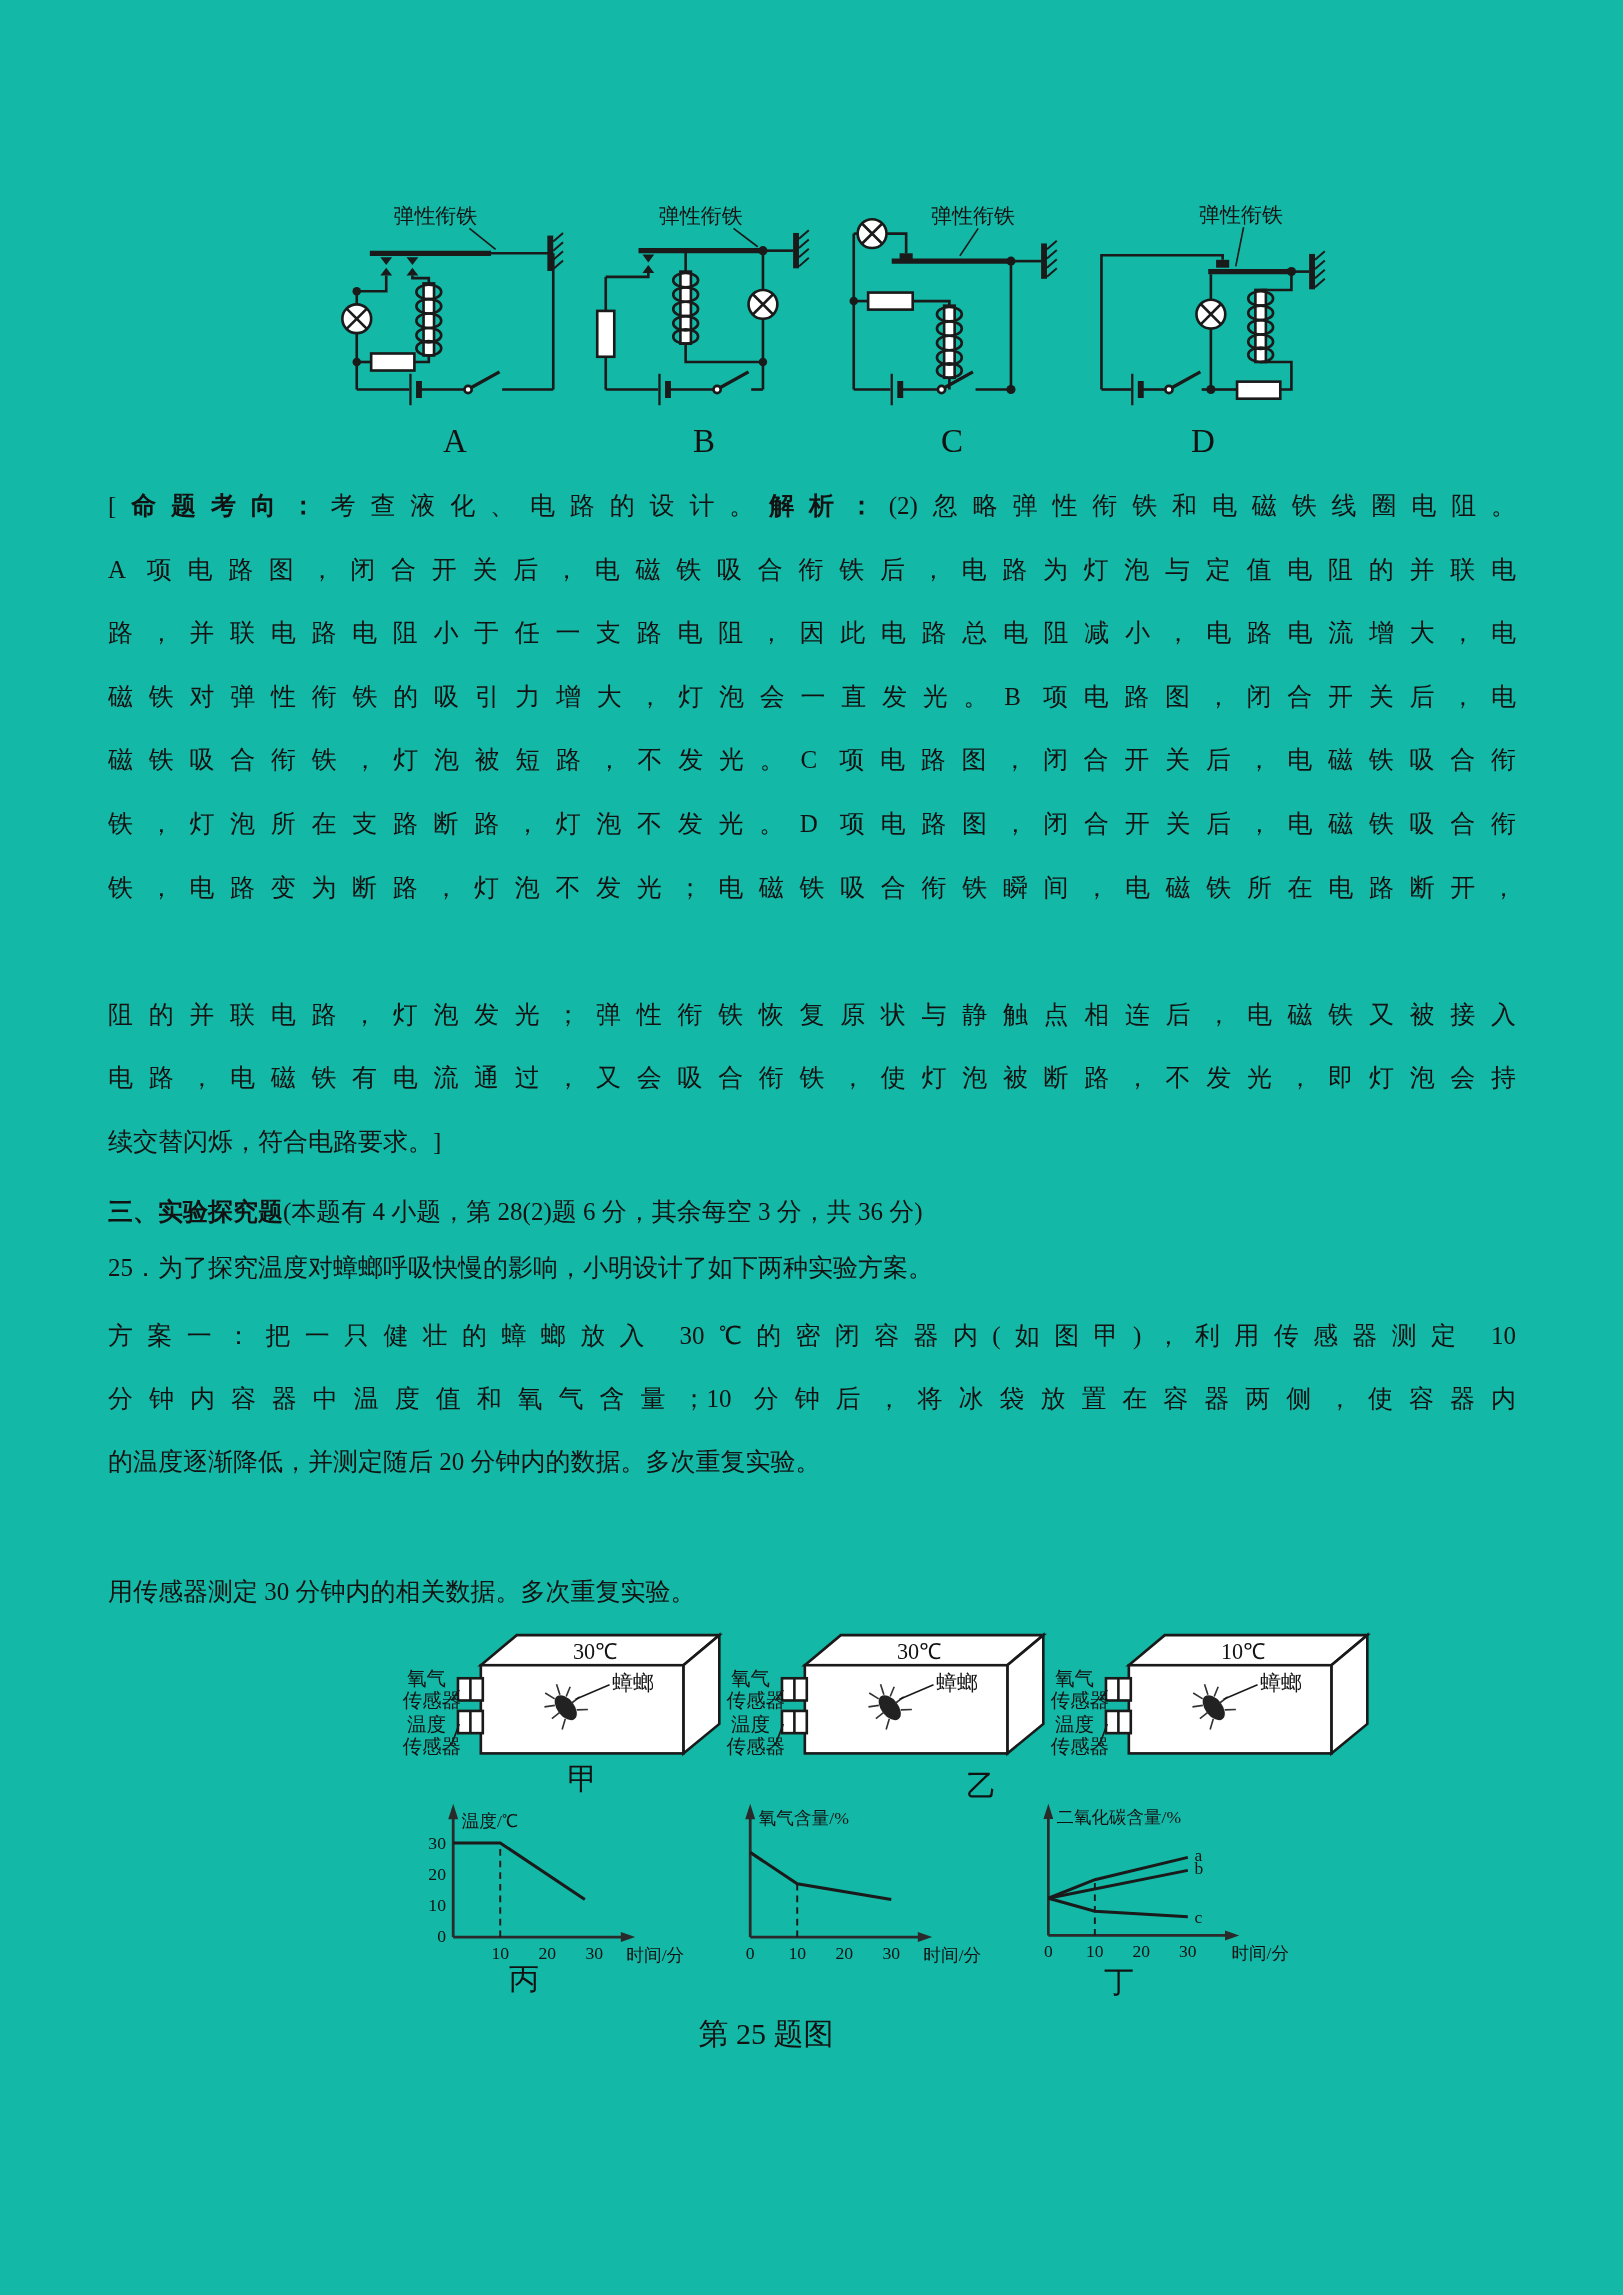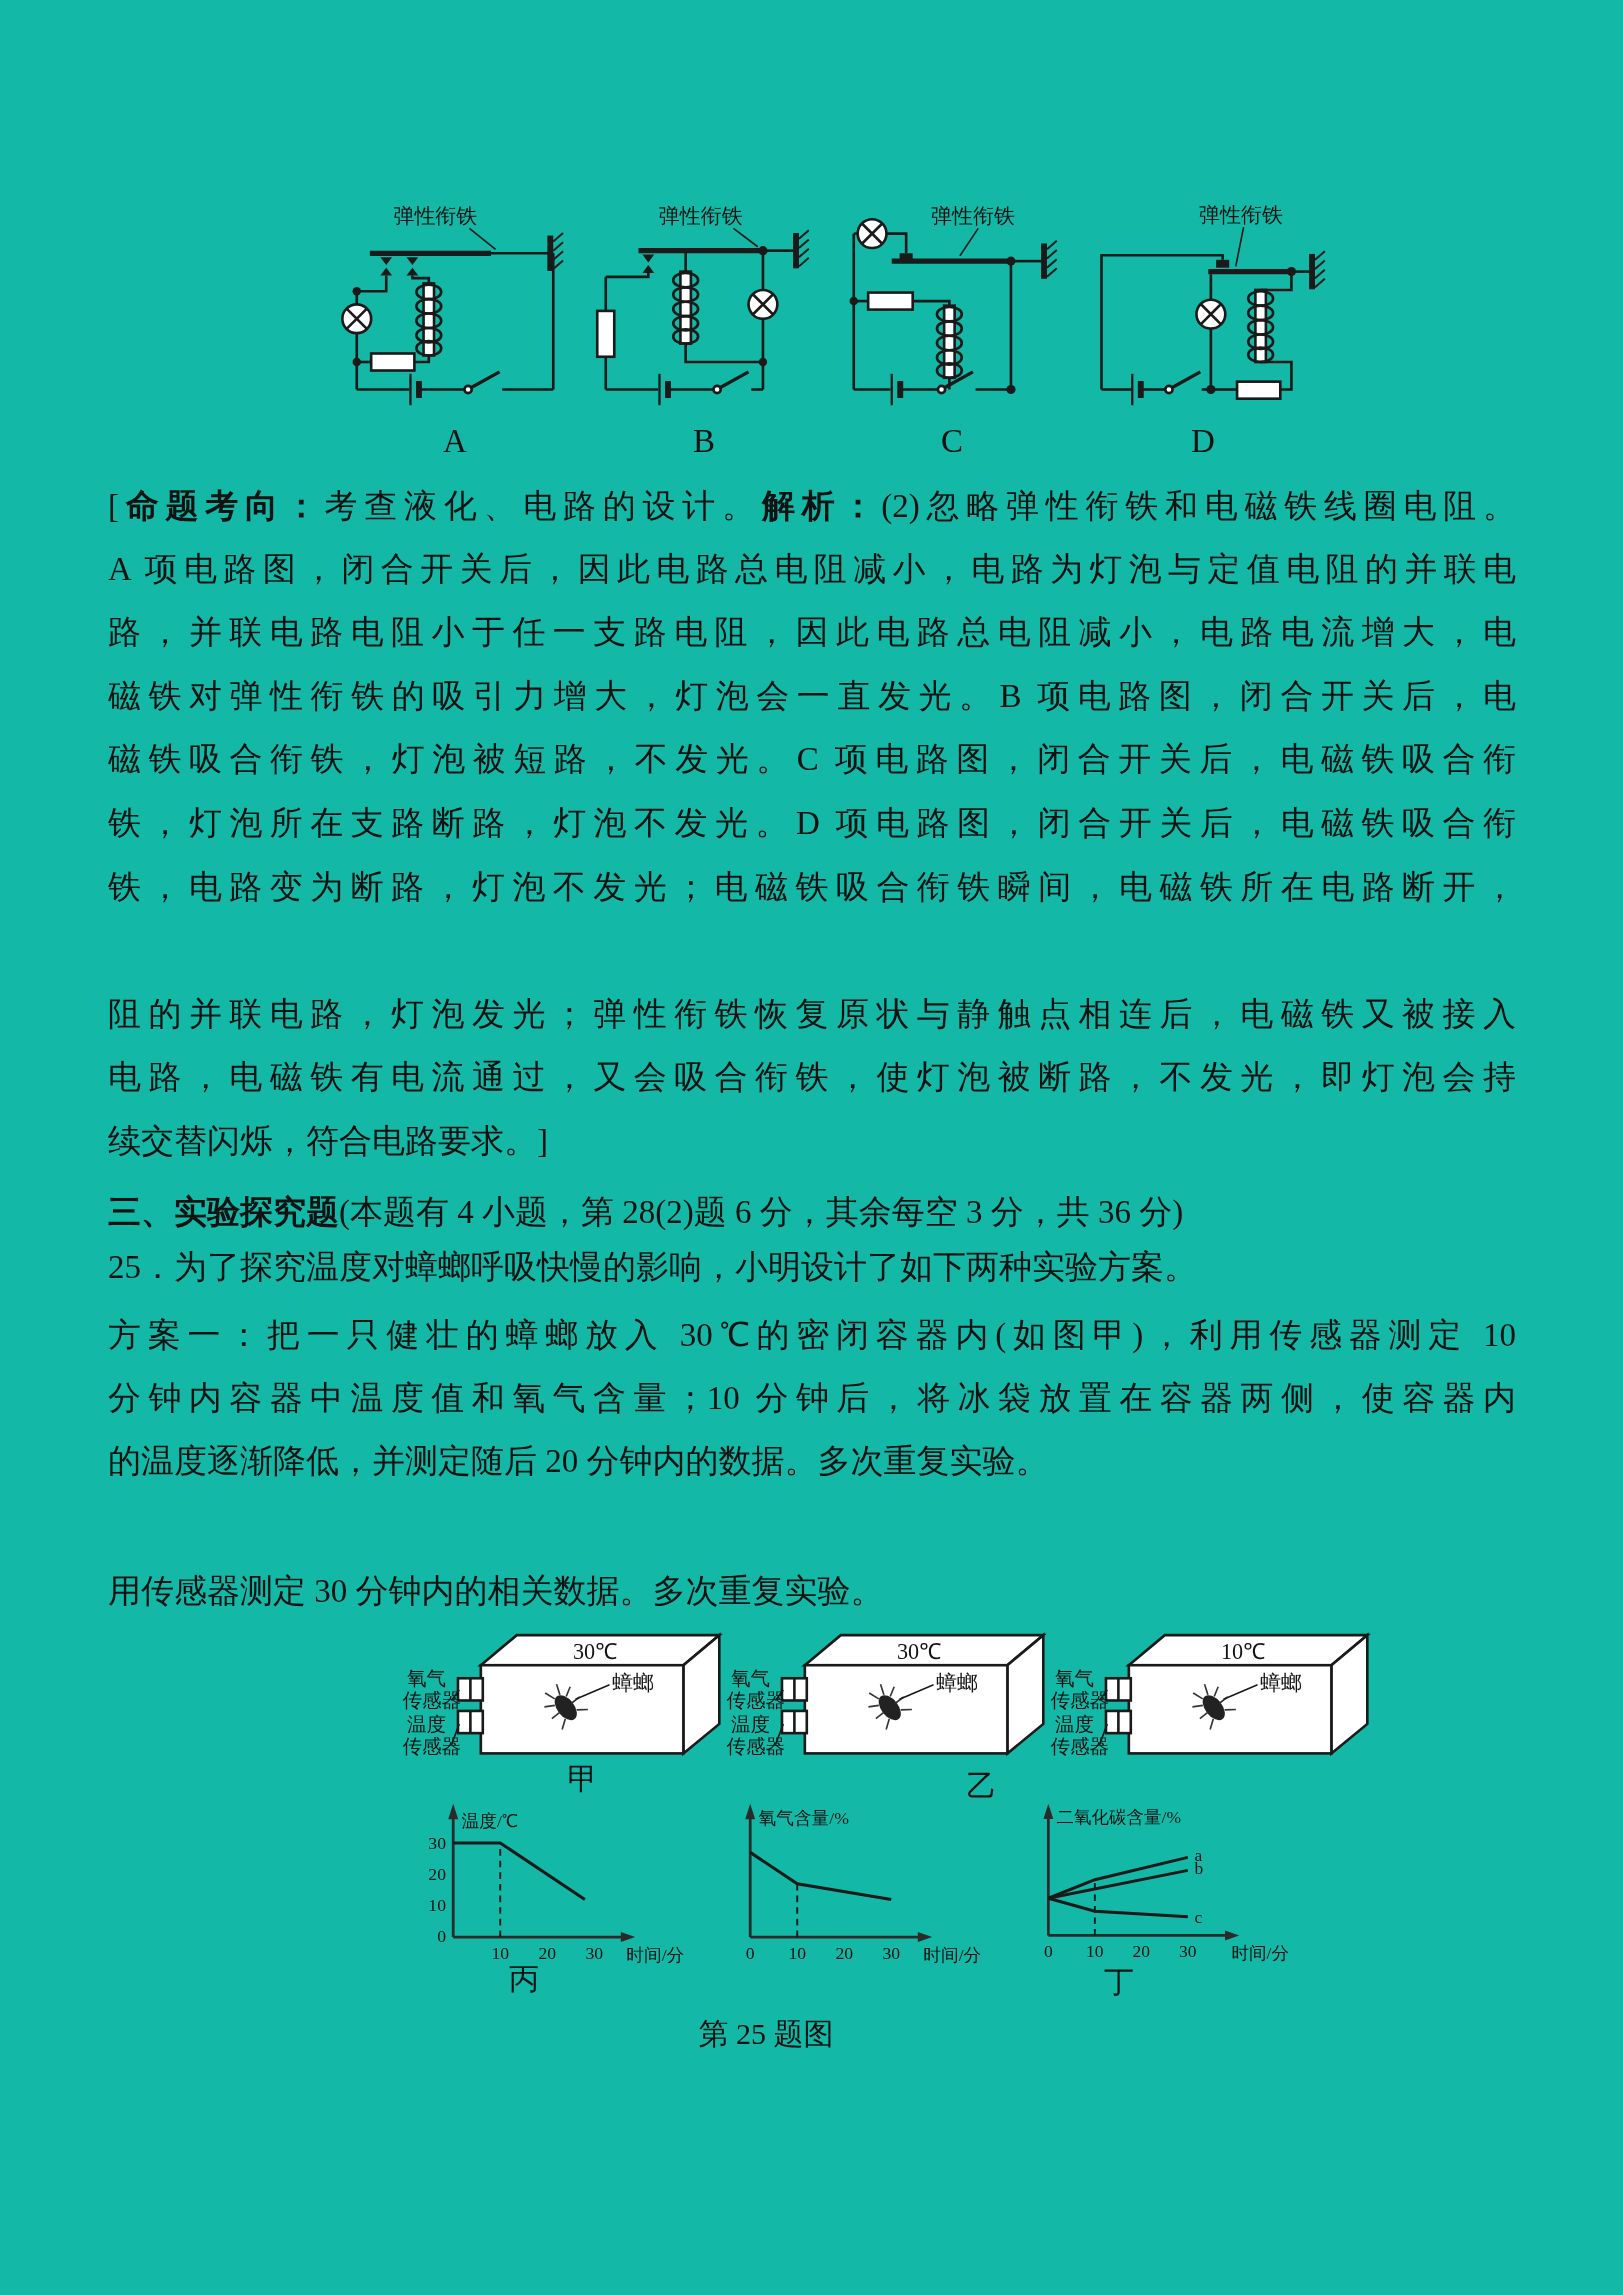--- a/index.html
+++ b/index.html
@@ -1,19 +1,19 @@
 <!DOCTYPE html>
 <html style="font-size:10.5px"><head>
 <meta charset="utf-8">
 <style>
   html,body{margin:0;padding:0;background:#888;}
   .page{position:relative;width:1623px;height:2295px;background:#14b8a6;overflow:hidden;
         font-family:"Liberation Serif",serif;color:#121212;}
   .tline{position:absolute;left:108px;width:1408px;height:43px;line-height:43px;
-         font-size:33px;white-space:nowrap;}
+         font-size:25px;white-space:nowrap;}
   .jl{white-space:normal;text-align:justify;text-align-last:justify;text-justify:inter-character;}
   .b{font-family:"Liberation Sans",sans-serif;font-weight:700;}
   .clabel{position:absolute;width:262px;height:39px;text-align:center;font-size:33px;line-height:39px;}
   .fcap{position:absolute;height:37px;font-size:30px;line-height:37px;text-align:center;}
   svg{position:absolute;}
   svg text{font-family:"Liberation Serif",serif;fill:#121212;}
   .wire{stroke:#1a1a1a;stroke-width:4;fill:none;}
   .thick{stroke:#1a1a1a;stroke-width:8;fill:none;}
   .dot{fill:#1a1a1a;stroke:none;}
   .comp{stroke:#1a1a1a;stroke-width:4;fill:#ffffff;}
@@ -171,21 +171,21 @@
     <line class="wire" x1="212" y1="300" x2="252" y2="300"></line>
     <line class="wire" x1="45" y1="300" x2="90" y2="300"></line>
     <use href="#battery" x="92" y="300"></use>
     <line class="wire" x1="108" y1="300" x2="144" y2="300"></line>
     <use href="#switchk" x="148" y="300"></use>
     <line class="wire" x1="198" y1="300" x2="212" y2="300"></line>
   </svg>
   <div class="clabel" style="left:1072px;top:422px">D</div>
 
   <div class="tline jl" style="top:484px"><span>[</span><span class="b">命题考向：</span><span>考查液化、电路的设计。</span><span class="b">解析：</span><span>(2)忽略弹性衔铁和电磁铁线圈电阻。</span></div>
-  <div class="tline jl" style="top:548px">A 项电路图，闭合开关后，因此电路总电阻减小，电路为灯泡与定值电阻的并联电</div>
+  <div class="tline jl" style="top:548px">A 项电路图，闭合开关后，电磁铁吸合衔铁后，电路为灯泡与定值电阻的并联电</div>
   <div class="tline jl" style="top:611px">路，并联电路电阻小于任一支路电阻，因此电路总电阻减小，电路电流增大，电</div>
   <div class="tline jl" style="top:675px">磁铁对弹性衔铁的吸引力增大，灯泡会一直发光。B 项电路图，闭合开关后，电</div>
   <div class="tline jl" style="top:738px">磁铁吸合衔铁，灯泡被短路，不发光。C 项电路图，闭合开关后，电磁铁吸合衔</div>
   <div class="tline jl" style="top:802px">铁，灯泡所在支路断路，灯泡不发光。D 项电路图，闭合开关后，电磁铁吸合衔</div>
   <div class="tline jl" style="top:866px">铁，电路变为断路，灯泡不发光；电磁铁吸合衔铁瞬间，电磁铁所在电路断开，</div>
   <div class="tline jl" style="top:993px">阻的并联电路，灯泡发光；弹性衔铁恢复原状与静触点相连后，电磁铁又被接入</div>
   <div class="tline jl" style="top:1056px">电路，电磁铁有电流通过，又会吸合衔铁，使灯泡被断路，不发光，即灯泡会持</div>
   <div class="tline" style="top:1120px">续交替闪烁，符合电路要求。]</div>
 
   <div class="tline" style="top:1190px"><span class="b">三、实验探究题</span><span>(本题有 4 小题，第 28(2)题 6 分，其余每空 3 分，共 36 分)</span></div>

